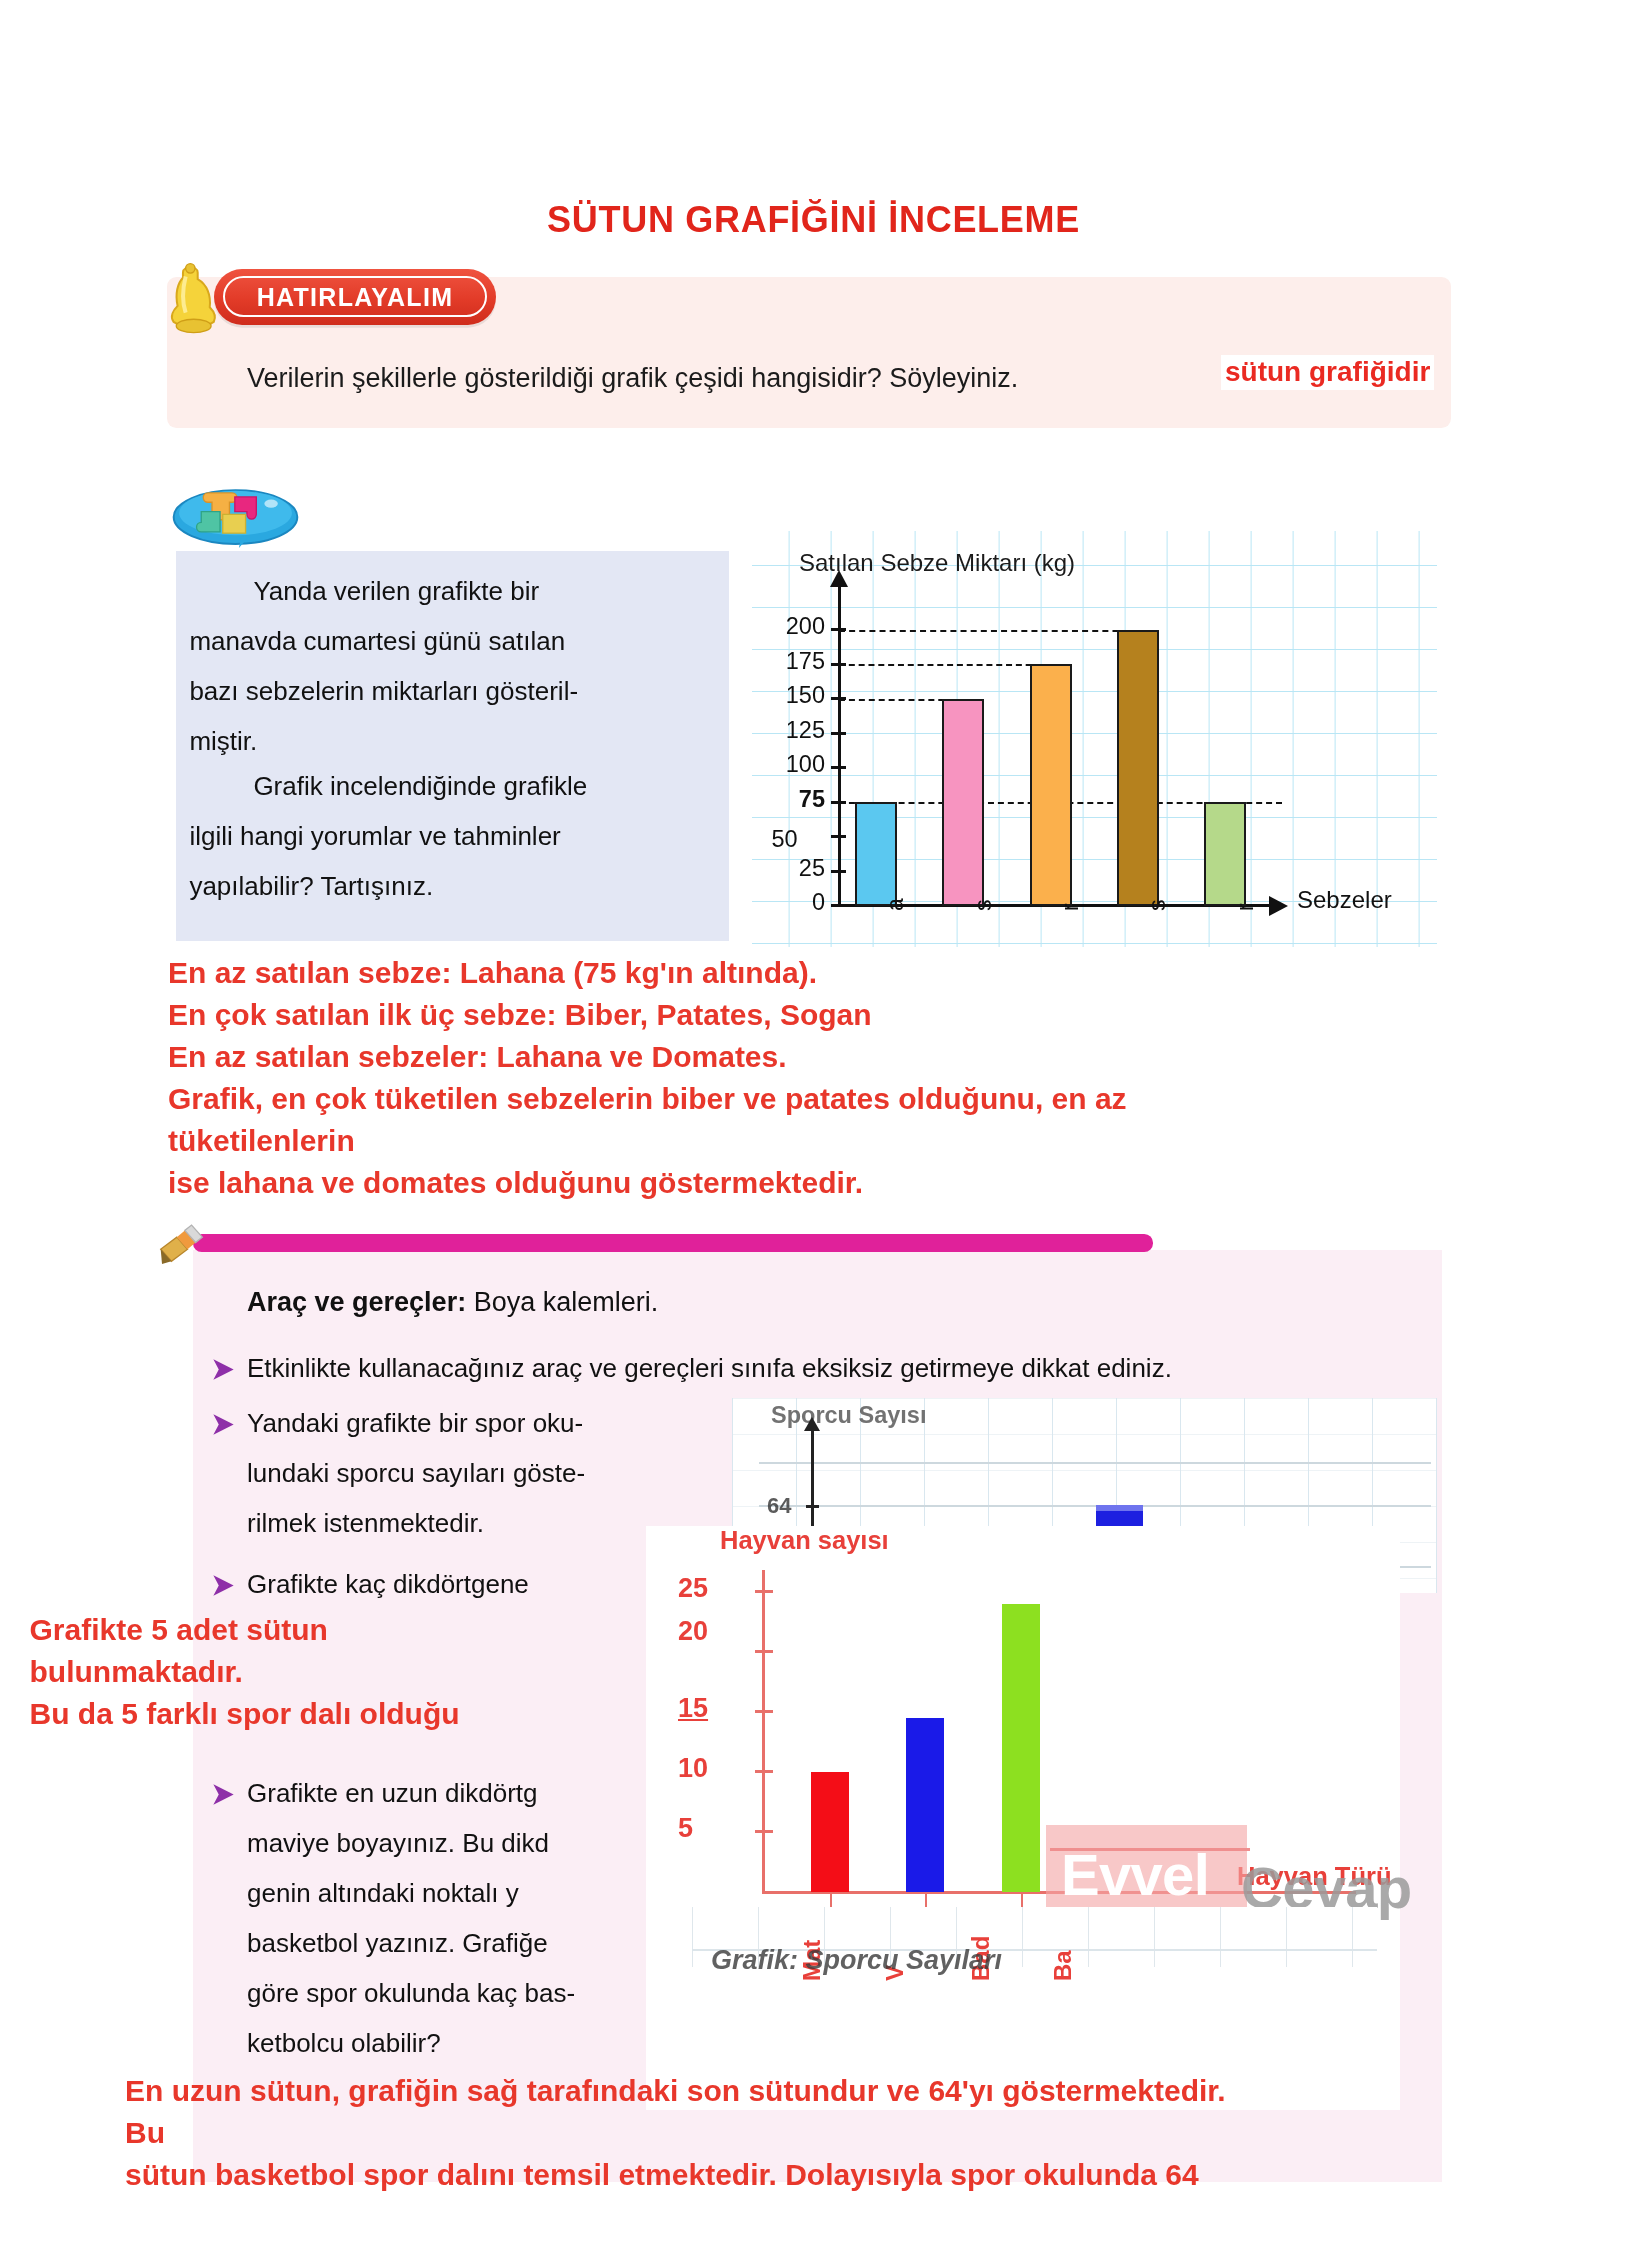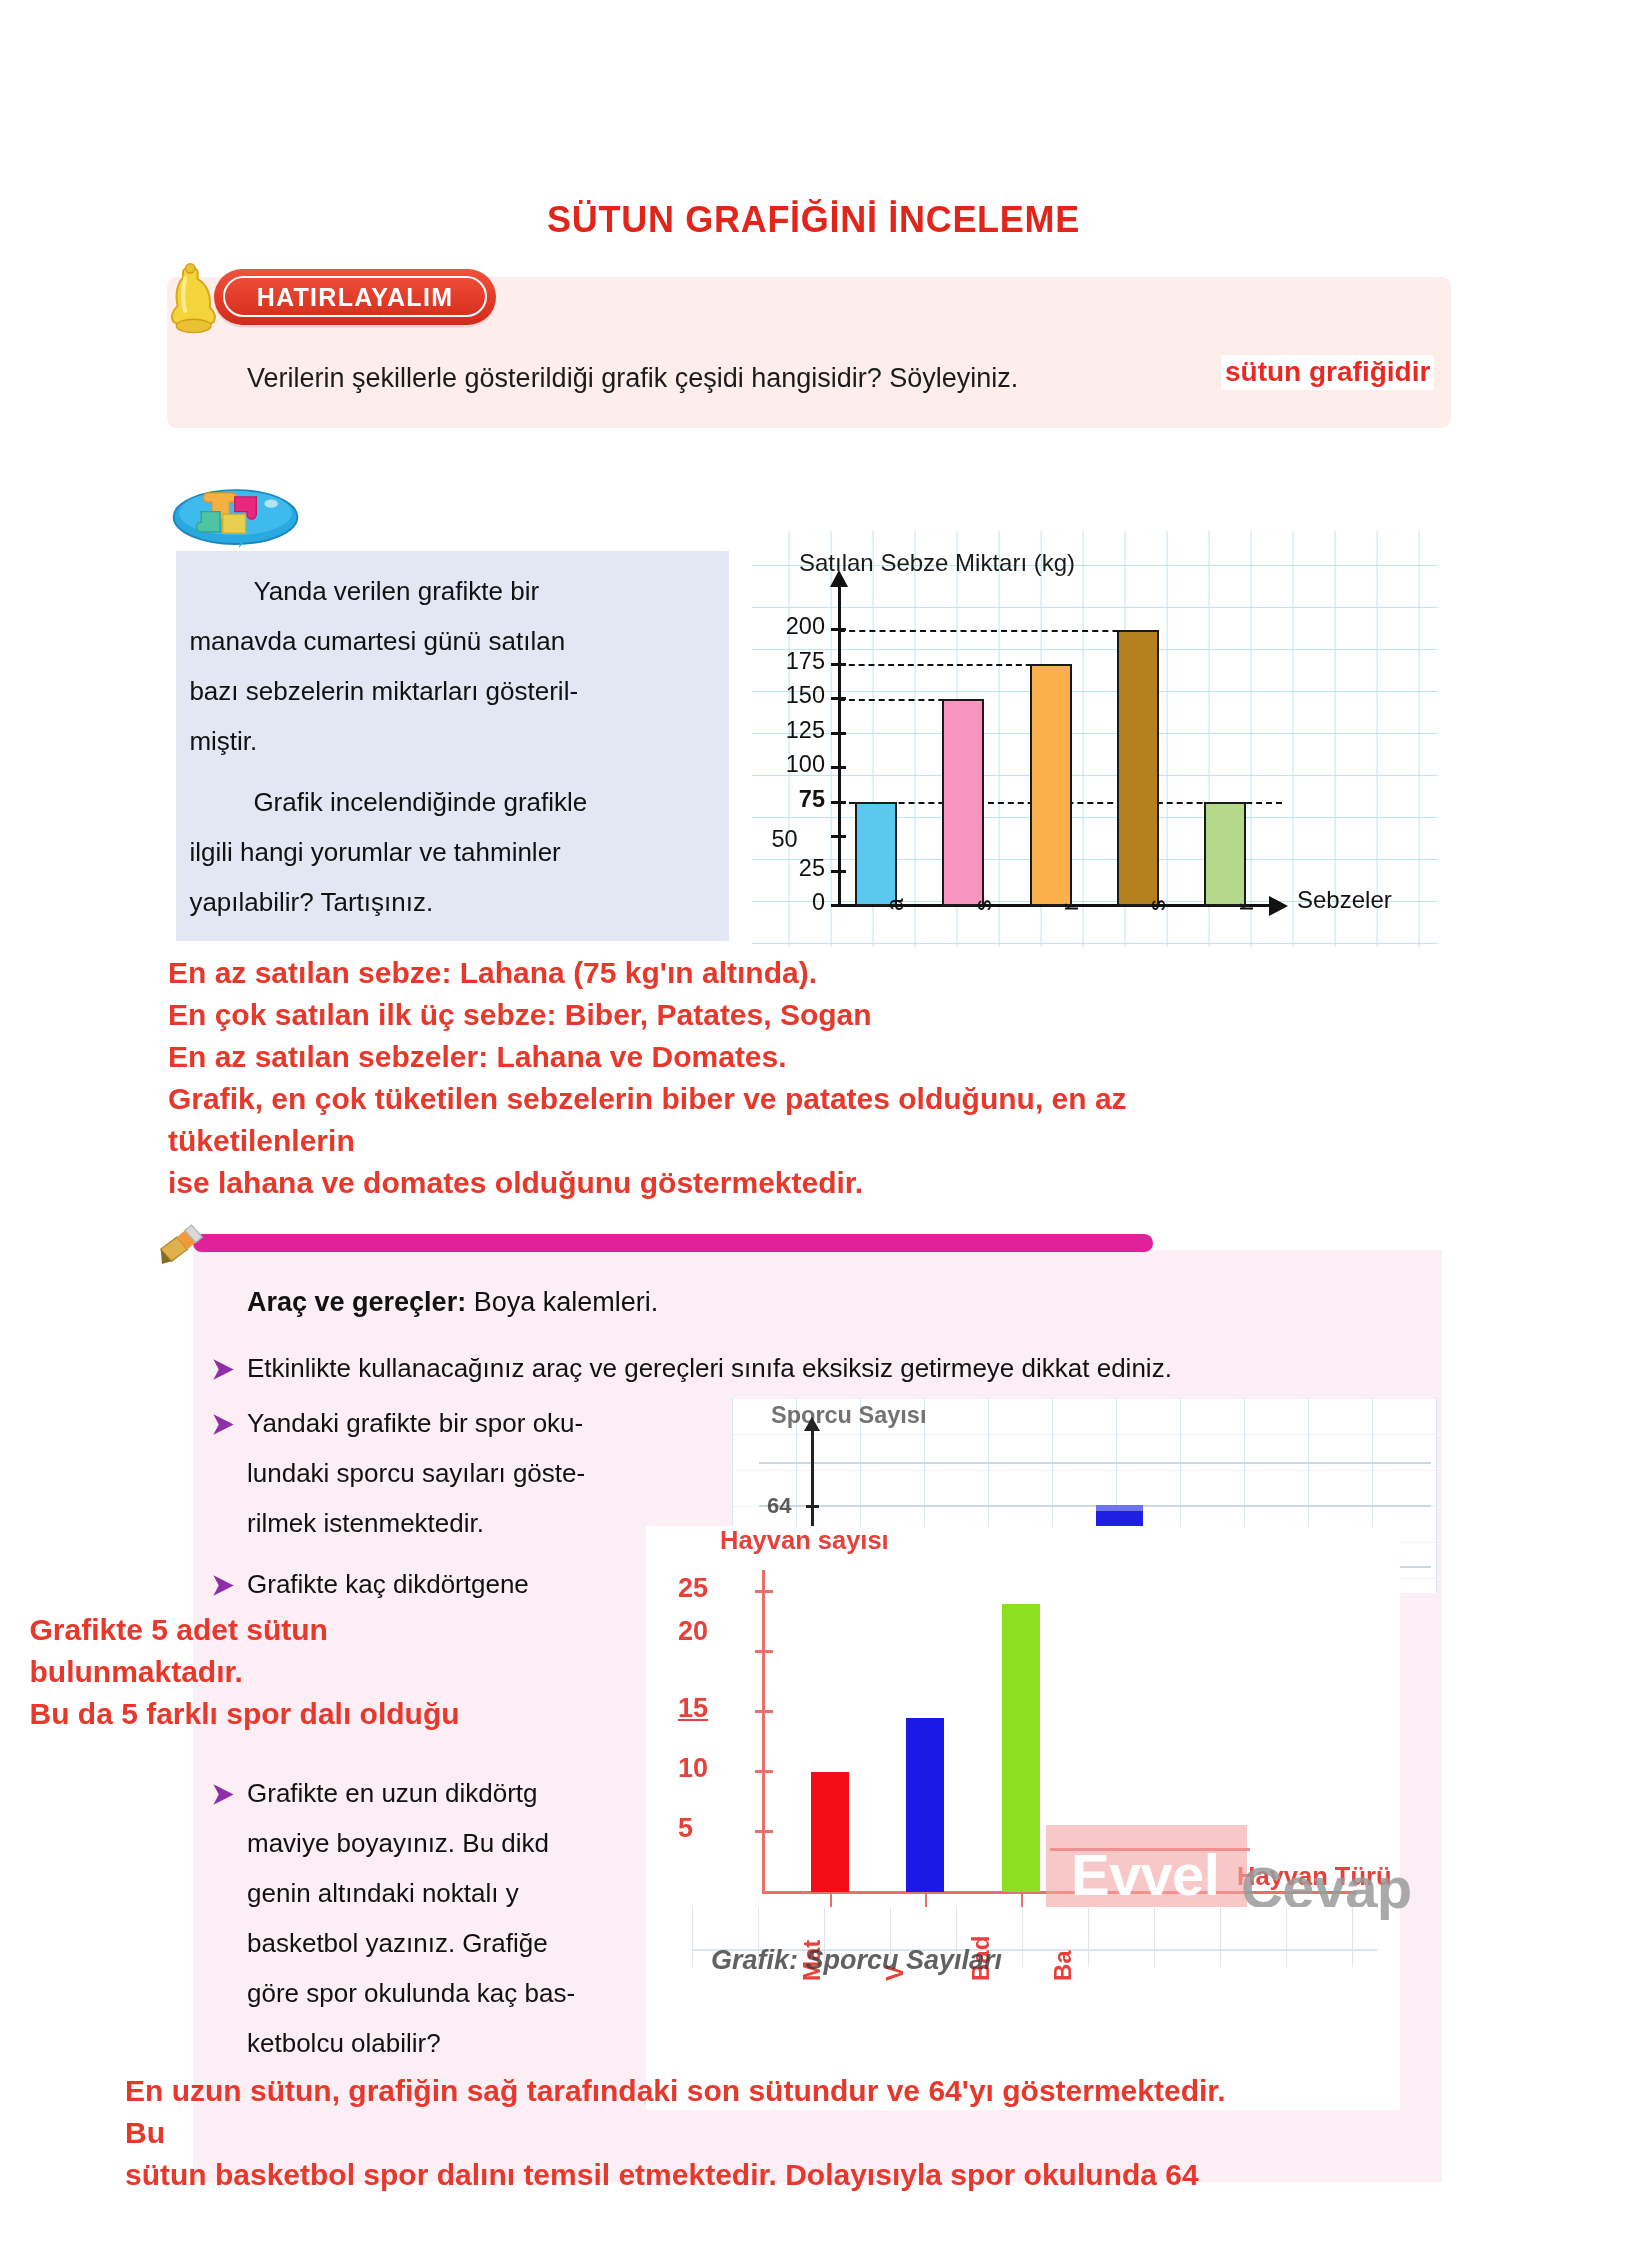--- a/index.html
+++ b/index.html
@@ -30,21 +30,21 @@
   
   .puzzle-bubble{position:absolute;left:169px;top:470px;width:133px;height:78px;}
 
   
   .intro-block{position:absolute;left:176px;top:551px;width:553px;height:390px;
     background:#e3e7f4;}
   .intro-p{position:absolute;left:13.4px;width:527px;font-size:26px;line-height:50px;
     color:#111;text-align:justify;text-justify:inter-word;}
   .intro-p > span{display:block;}
   .intro-p1{top:14.8px;}
-  .intro-p2{top:226px;}
+  .intro-p2{top:210px;}
   .indent{text-indent:64px;}
 
   
   .chart1-wrap{position:absolute;left:752px;top:531px;width:685px;height:416px;
     background:#fff;overflow:hidden;}
   .grid-bg{position:absolute;inset:0;
     background-image:
       linear-gradient(to right,#b9e6f5 1px,transparent 1px),
       linear-gradient(to bottom,#b9e6f5 1px,transparent 1px);
     background-size:42px 42px;background-position:-5.4px -8px;}
@@ -121,21 +121,21 @@
   .c3-xcat{position:absolute;top:383px;font-size:26px;color:#e8403a;font-weight:bold;}
   .c3-xlabel{position:absolute;left:591px;top:336px;font-size:25.5px;color:#e8403a;font-weight:bold;}
   .c3-tickmark{position:absolute;top:368px;width:2px;height:16px;background:#e8706a;}
 
   
   .wm-box{position:absolute;left:1046px;top:1825px;width:201px;height:91px;
     background:#f5a8a8;opacity:.62;}
   .wm-box:after{content:"";position:absolute;left:9.4px;bottom:-17.5px;width:27px;height:19px;
     background:#f5a8a8;}
   .wm-evvel{position:absolute;left:1061px;top:1841px;font-size:58px;color:#ffffff;
-    font-weight:bold;letter-spacing:-0.7px;margin-left:10px;}
+    font-weight:bold;letter-spacing:-0.7px;}
   .wm-cevap{position:absolute;left:1241px;top:1854px;font-size:58px;color:#9b9b9b;
     font-weight:bold;opacity:.85;letter-spacing:-0.7px;}
   .wm-rule{position:absolute;left:1050px;top:1848px;width:200px;height:3.4px;background:#ef8f8f;}
 
   
   .c3-caption-band{position:absolute;left:692px;top:1907px;width:685px;height:106px;
     background:#ffffff;}
   .c3-caption{position:absolute;left:711px;top:1945px;font-size:27px;color:#3a3a3a;
     font-style:italic;font-weight:bold;opacity:.8;}
   .c3-cap-grid{position:absolute;left:692px;top:1907px;width:685px;height:60px;

